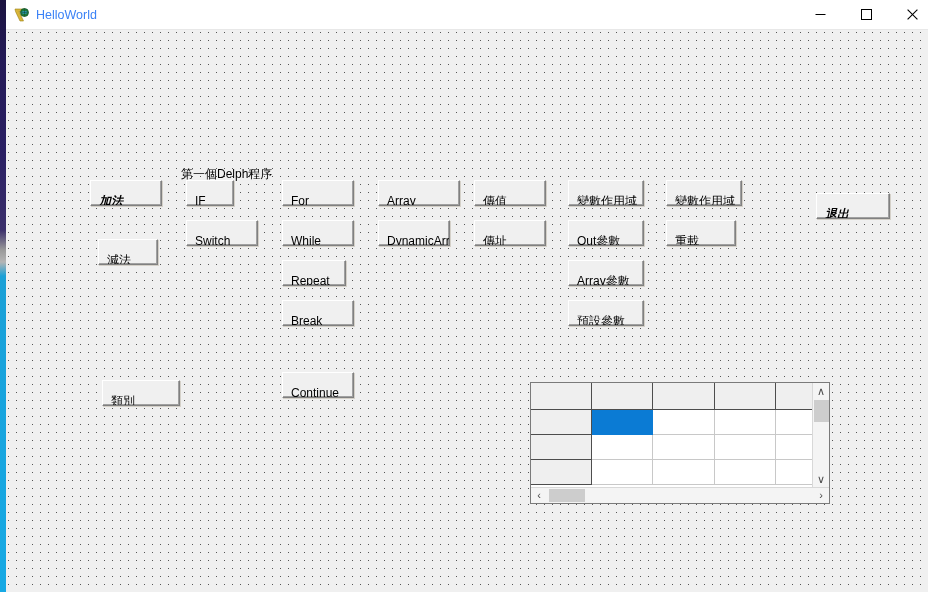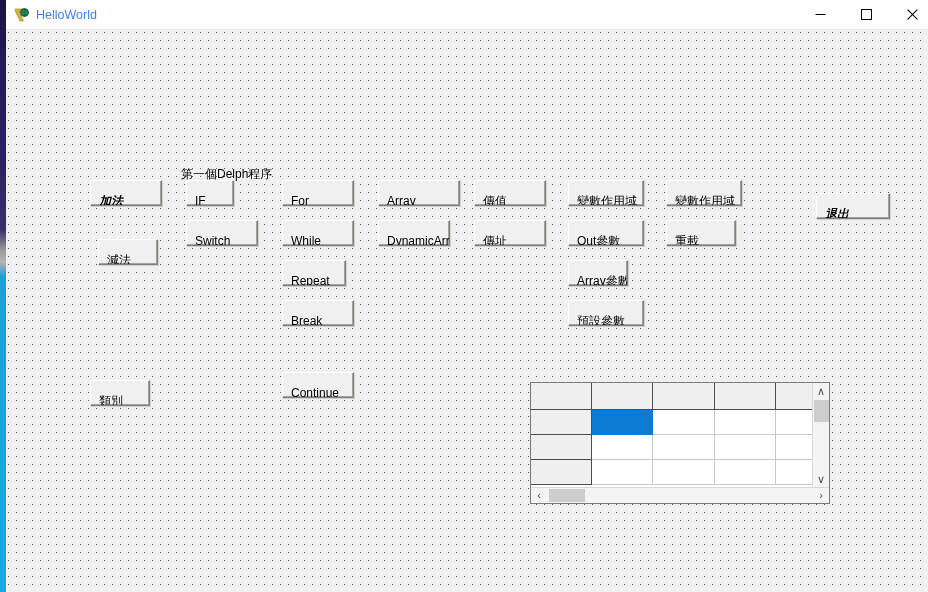--- a/index.html
+++ b/index.html
@@ -300,25 +300,25 @@
         <button class="btn" style="left: 660px; top: 150px; width: 76px;">變數作用域</button>
         <button class="btn bolditalic" style="left: 810px; top: 163px; width: 74px;">退出</button>
         <button class="btn" style="left: 92px; top: 190px; width: 60px; margin-top: 19px;">減法</button>
         <button class="btn" style="left: 180px; top: 190px; width: 72px;">Switch</button>
         <button class="btn" style="left: 276px; top: 190px; width: 72px;">While</button>
         <button class="btn" style="left: 372px; top: 190px; width: 72px;">DynamicArray</button>
         <button class="btn" style="left: 468px; top: 190px; width: 72px;">傳址</button>
         <button class="btn" style="left: 562px; top: 190px; width: 76px;">Out參數</button>
         <button class="btn" style="left: 660px; top: 190px; width: 70px;">重載</button>
         <button class="btn" style="left: 276px; top: 230px; width: 64px;">Repeat</button>
-        <button class="btn" style="left: 562px; top: 230px; width: 60px;">Array參數</button>
+        <button class="btn" style="left: 562px; top: 230px; width: 76px;">Array參數</button>
         <button class="btn" style="left: 276px; top: 270px; width: 72px;">Break</button>
         <button class="btn" style="left: 562px; top: 270px; width: 76px;">預設參數</button>
         <button class="btn" style="left: 276px; top: 310px; width: 72px; margin-top: 32px;">Continue</button>
-        <button class="btn" style="left: 84px; top: 350px; width: 60px;">類別</button>
+        <button class="btn" style="left: 96px; top: 350px; width: 78px;">類別</button>
       </div>
 
     <div id="grid-wrap">
       <div id="grid-body">
           <div class="grid-row" style="height: 27px;">
             <div class="grid-cell fixed" style="width: 64px; height: 27px; line-height: 21px;"></div>
             <div class="grid-cell fixed" style="width: 65px; height: 27px; line-height: 21px;"></div>
             <div class="grid-cell fixed" style="width: 65px; height: 27px; line-height: 21px;"></div>
             <div class="grid-cell fixed" style="width: 65px; height: 27px; line-height: 21px;"></div>
             <div class="grid-cell fixed" style="width: 40px; height: 27px; line-height: 21px;"></div>

